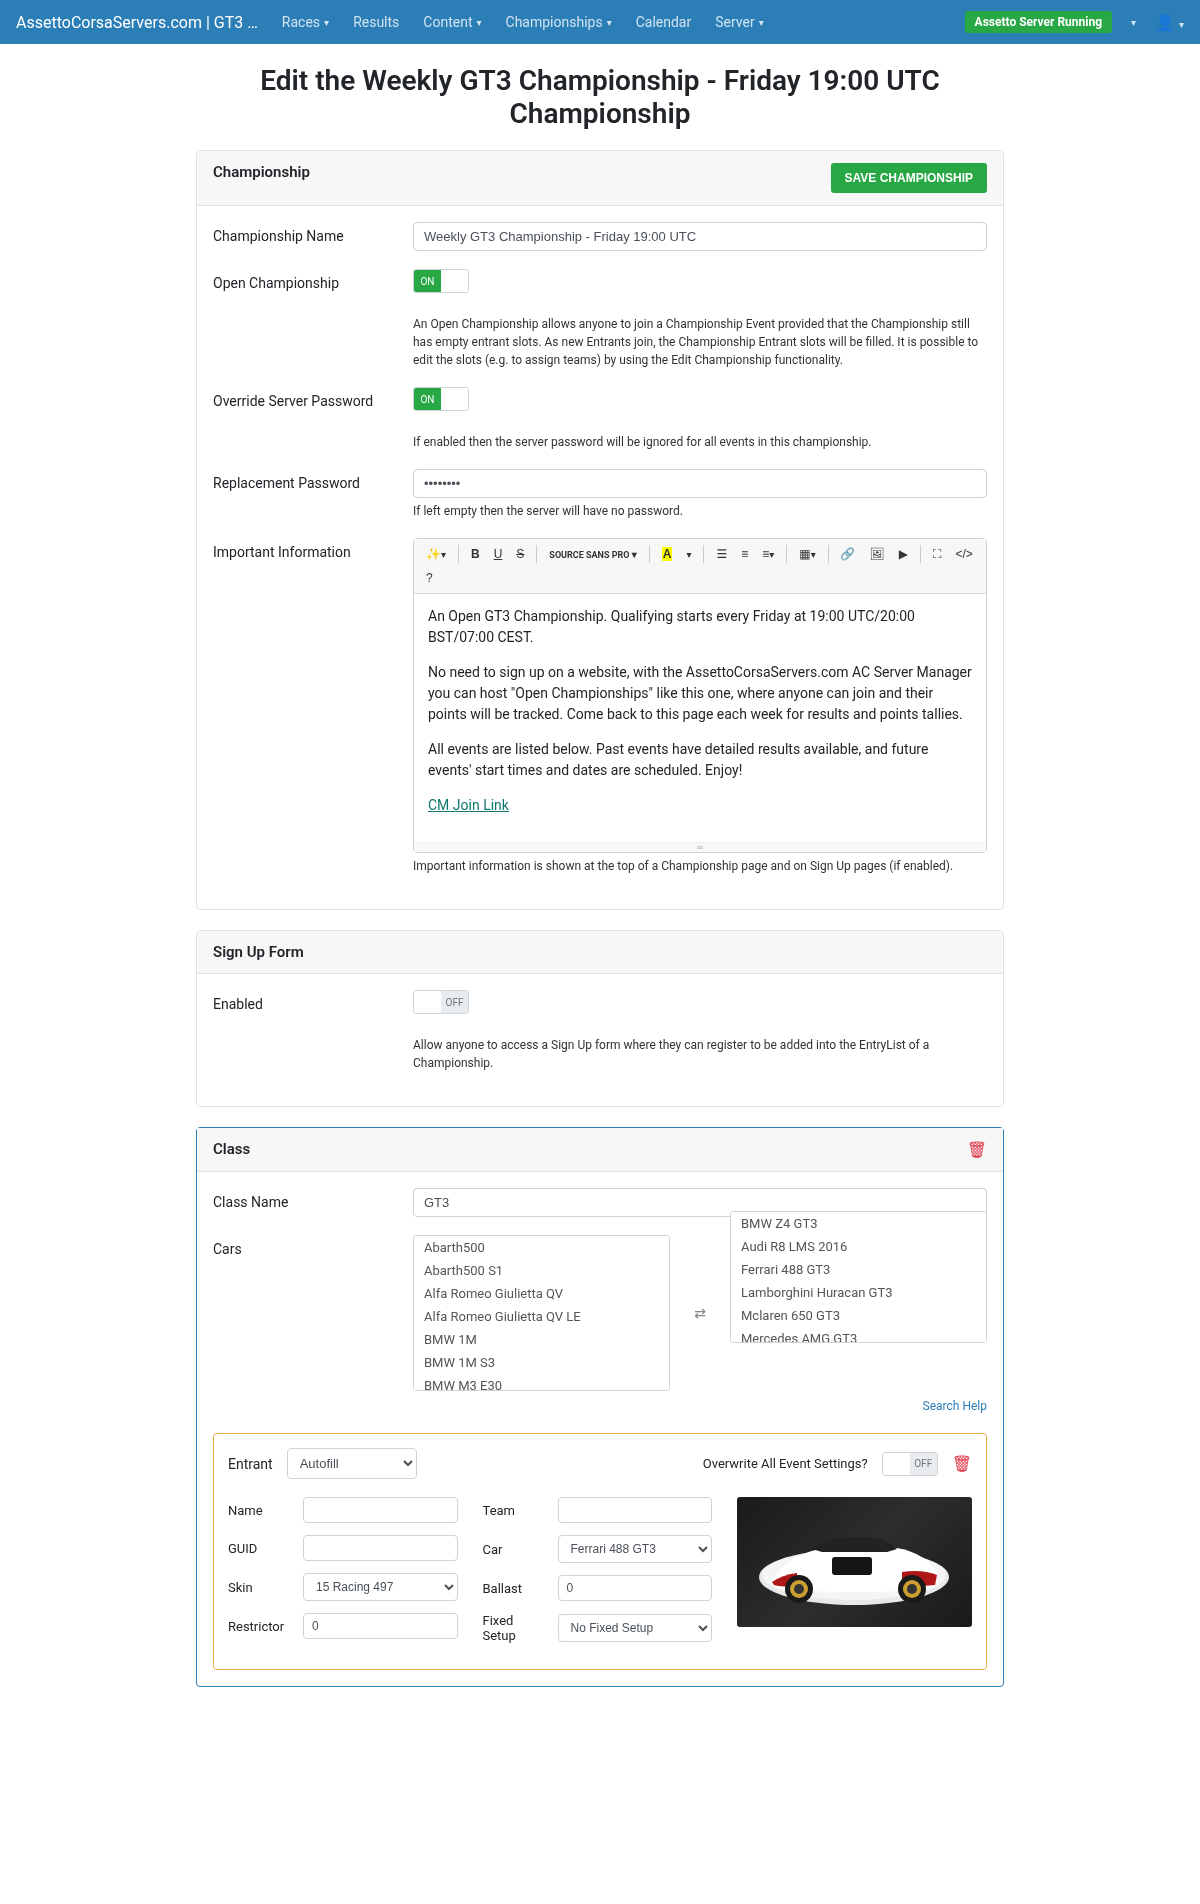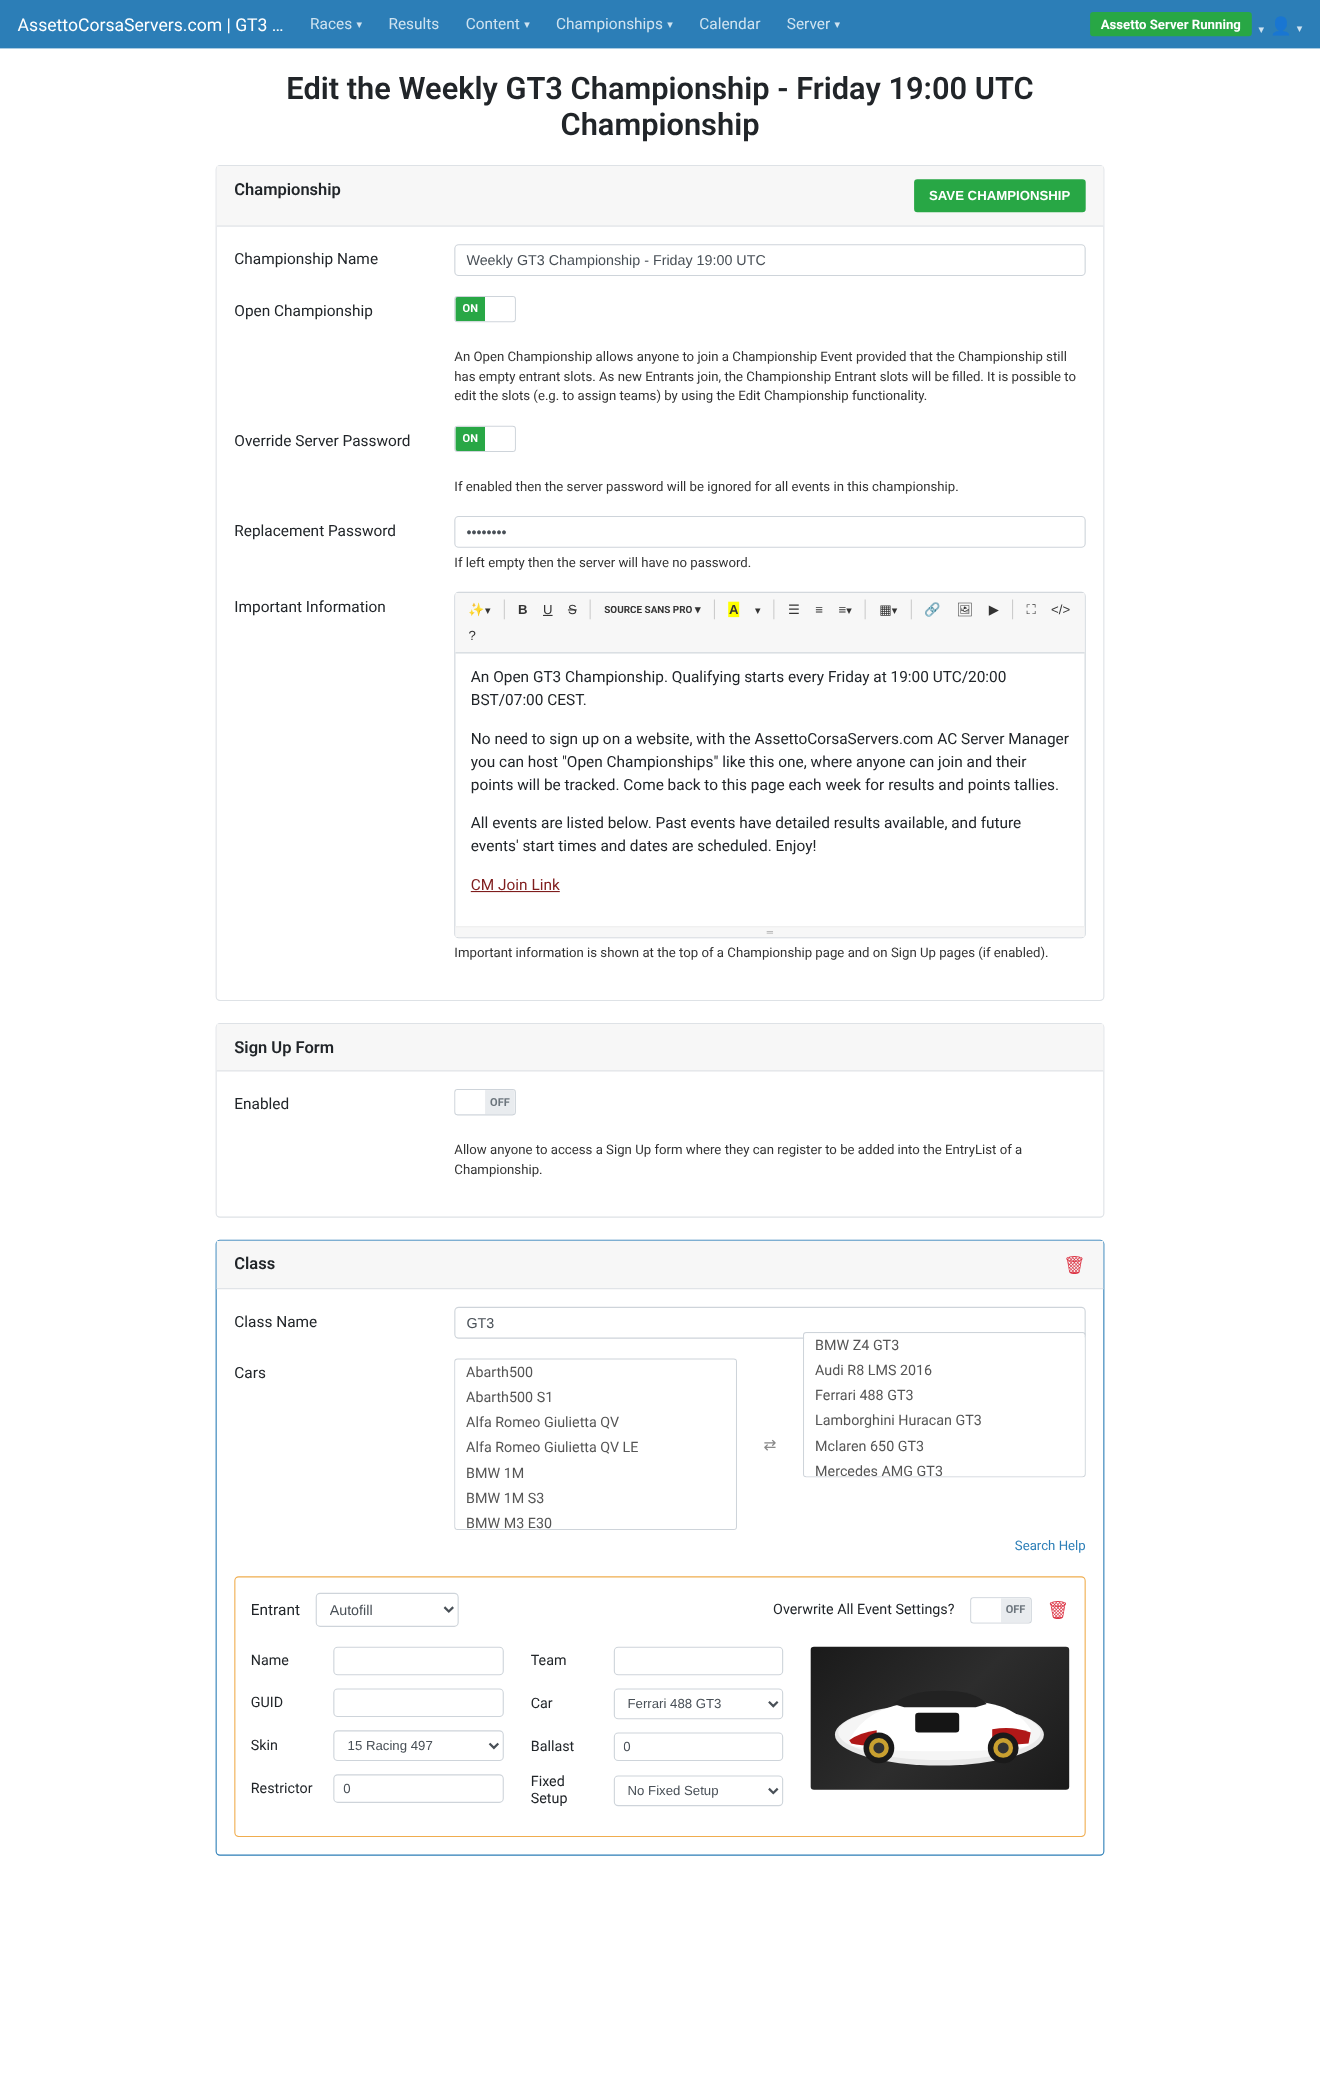--- a/index.html
+++ b/index.html
@@ -1,21 +1,21 @@
 <!DOCTYPE html>
 <html><head>
 <meta charset="utf-8">
 <style>
 * { box-sizing: border-box; margin: 0; padding: 0; }
 body { font-family: -apple-system, BlinkMacSystemFont, "Segoe UI", Roboto, sans-serif; background: #fff; color: #212529; font-size: 14px; }
 .navbar { background: #2c7eb7; color: #fff; padding: 8px 16px; display: flex; align-items: center; justify-content: space-between; }
 .nav-left { display: flex; align-items: center; gap: 4px; }
 .nav-brand { font-size: 16px; color: #fff; margin-right: 10px; white-space: nowrap; }
 .nav-item { color: #cfe3f0; padding: 6px 10px; cursor: pointer; display: flex; align-items: center; gap: 4px; font-size: 14px; }
-.nav-right { display: flex; align-items: flex-end; gap: 6px; }
+.nav-right { display: flex; align-items: center; gap: 19px; }
 .badge-running { background: #28a745; color: #fff; padding: 4px 10px; border-radius: 3px; font-size: 12px; font-weight: bold; }
 .caret { font-size: 10px; }
 .user-icon { color: #cfe3f0; font-size: 16px; }
 
 .container { max-width: 840px; margin: 0 auto; padding: 20px 16px; }
 .page-title { font-size: 28px; font-weight: 600; text-align: center; margin-bottom: 20px; }
 
 .card { border: 1px solid #dee2e6; border-radius: 4px; margin-bottom: 20px; background: #fff; }
 .card-highlighted { border: 1px solid #2c7eb7; }
 .card-header { background: #f7f7f7; border-bottom: 1px solid #dee2e6; padding: 12px 16px; display: flex; justify-content: space-between; }
@@ -27,34 +27,34 @@
 .btn-primary { background: #2c7eb7; color: #fff; }
 
 .form-row { display: flex; margin-bottom: 18px; }
 .form-label { width: 200px; flex-shrink: 0; font-size: 14px; padding-top: 6px; }
 .form-control-wrap { flex: 1; }
 .form-input { width: 100%; padding: 6px 10px; border: 1px solid #ced4da; border-radius: 4px; font-size: 13px; color: #495057; }
 .form-select { width: 100%; padding: 6px 8px; border: 1px solid #ced4da; border-radius: 4px; font-size: 13px; background: #fff; color: #495057; }
 .help-text { font-size: 12px; color: #333; margin-top: 4px; line-height: 1.5; }
 
 .toggle { width: 56px; height: 24px; border: 1px solid #ced4da; border-radius: 3px; display: flex; overflow: hidden; cursor: pointer; }
-.toggle-half { flex: 1; display: flex; align-items: center; justify-content: center; font-size: 10px; font-weight: bold; }
+.toggle-half { flex: 1; display: flex; align-items: center; justify-content: center; font-size: 10px; font-weight: normal; }
 .toggle.on .toggle-half:first-child { background: #28a745; color: #fff; }
 .toggle.on .toggle-half:last-child { background: #fff; }
 .toggle.off .toggle-half:first-child { background: #fff; }
 .toggle.off .toggle-half:last-child { background: #e9ecef; color: #6c757d; }
 
 .editor { border: 1px solid #ced4da; border-radius: 4px; }
 .editor-toolbar { background: #f7f7f7; border-bottom: 1px solid #ced4da; padding: 4px 6px; display: flex; align-items: center; gap: 2px; flex-wrap: wrap; }
 .editor-btn { background: transparent; border: none; padding: 4px 6px; cursor: pointer; color: #333; font-size: 12px; border-radius: 2px; }
 .editor-sep { width: 1px; height: 18px; background: #ccc; margin: 0 4px; }
 .editor-font { font-size: 9px; font-weight: bold; padding: 4px 6px; }
 .editor-content { padding: 12px 14px; min-height: 180px; font-size: 14px; line-height: 1.5; }
 .editor-content p { margin-bottom: 14px; }
-.editor-link { color: #7f1d1d; }
+.editor-link { color: #0f766e; }
 .editor-resize { height: 10px; background: #f7f7f7; border-top: 1px solid #eee; text-align: center; color: #aaa; font-size: 8px; }
 
 .cars-row { display: flex; gap: 20px; }
 .cars-left { flex: 1; }
 .search-row { display: flex; gap: 20px; margin-bottom: 4px; }
 .search-input-wrap { flex: 1; }
 .btn-search-wrap { width: 78px; }
 .listbox { border: 1px solid #ced4da; border-radius: 3px; height: 156px; overflow-y: scroll; background: #fff; }
 .listbox-item { padding: 4px 10px; font-size: 13px; color: #555; cursor: pointer; }
 .swap-col { width: 20px; display: flex; align-items: center; justify-content: center; color: #888; }

